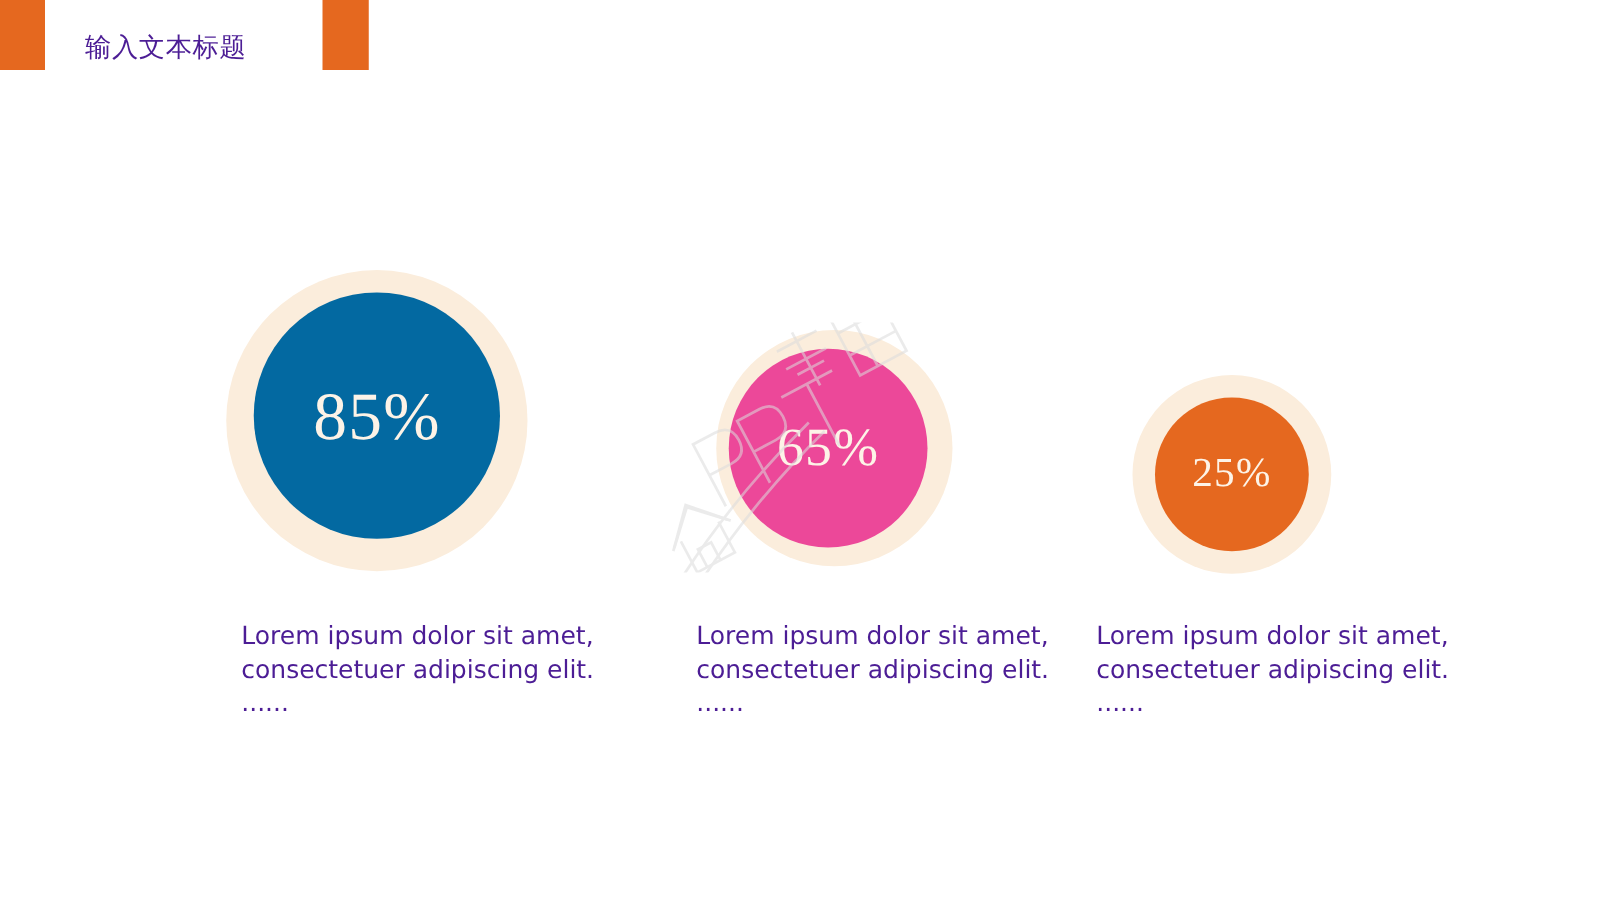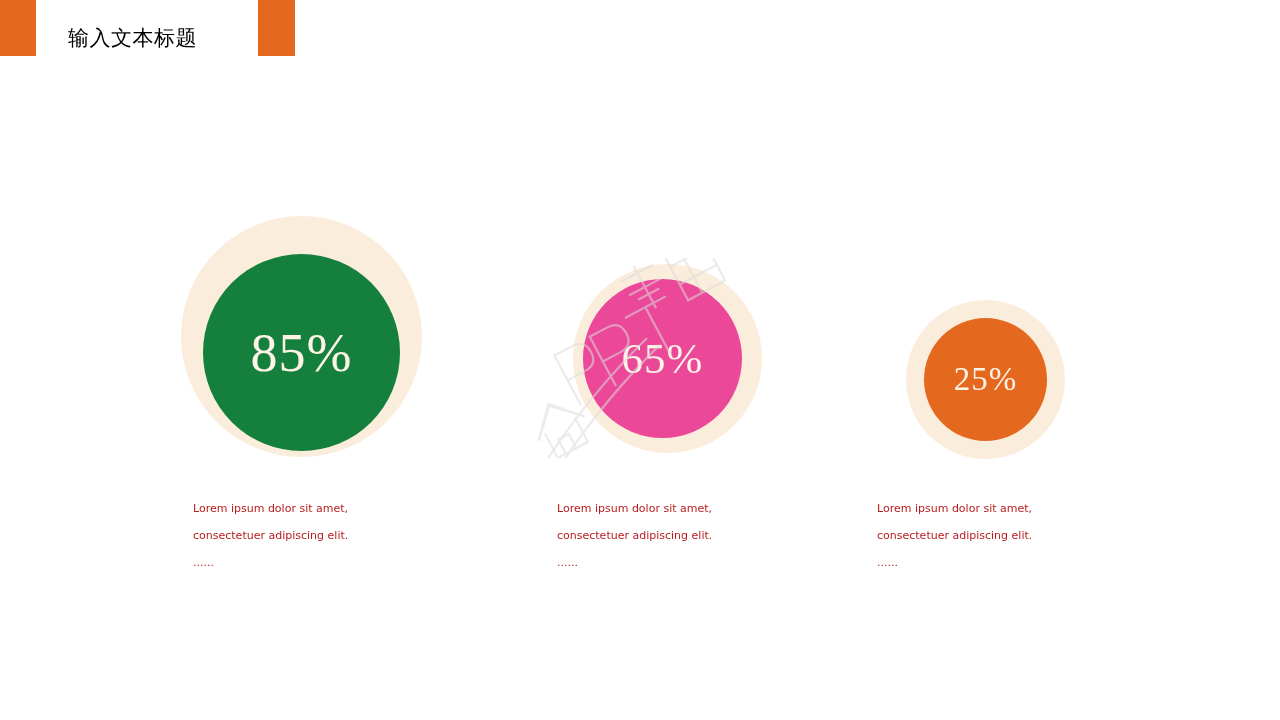--- a/index.html
+++ b/index.html
@@ -30,21 +30,21 @@
   }
   #header-bar-left  { left: 0px;   width: 36px; height: 56px; }
   #header-bar-right { left: 258px; width: 37px; height: 56px; }
 
   #header-title {
     position: absolute;
     left: 68px;
     top: 24px;
     font-size: 21px;
     line-height: 28px;
-    color: #000000;
+    color: #4c1d95;
     letter-spacing: 0.5px;
     font-family: "DejaVu Sans", "Liberation Sans", sans-serif;
     white-space: nowrap;
   }
 
   
   #stats {
     position: absolute;
     left: 0;
     top: 0;
@@ -68,34 +68,34 @@
   }
   .disc-label {
     color: #FDF3E7;
     font-family: "Liberation Serif", "DejaVu Serif", serif;
     font-weight: 400;
     line-height: 1;
     letter-spacing: 1px;
   }
   .caption {
     position: absolute;
-    color: #b91c1c;
-    font-size: 11px;
+    color: #4c1d95;
+    font-size: 20px;
     line-height: 27px;
     font-family: "DejaVu Sans", "Liberation Sans", sans-serif;
     white-space: nowrap;
   }
   .caption .dots {
     display: block;
   }
 
   
   #stat-1 { left: 181px; top: 216px; }
   #stat-1 .ring { left: 0; top: 0; width: 241px; height: 241px; }
-  #stat-1 .disc { left: 22px; top: 38px; width: 197px; height: 197px; background: #15803d; }
+  #stat-1 .disc { left: 22px; top: 18px; width: 197px; height: 197px; background: #0369a1; }
   #stat-1 .disc-label { font-size: 54px; }
   #caption-1 { left: 193px; top: 495px; }
 
   
   #stat-2 { left: 573px; top: 264px; }
   #stat-2 .ring { left: 0; top: 0; width: 189px; height: 189px; }
   #stat-2 .disc { left: 10px; top: 15px; width: 159px; height: 159px; background: #ec4899; }
   #stat-2 .disc-label { font-size: 43px; }
   #caption-2 { left: 557px; top: 495px; }
 

